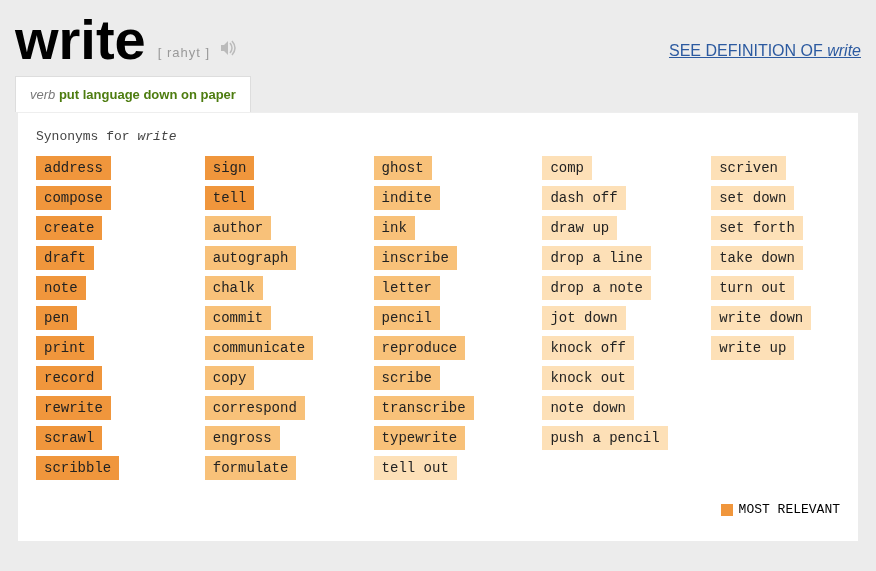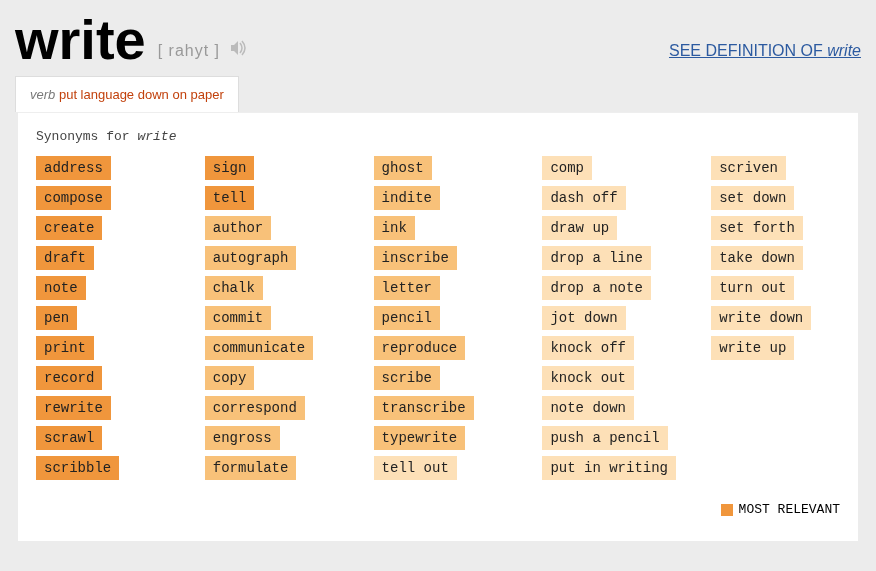--- a/index.html
+++ b/index.html
@@ -1,29 +1,29 @@
 <!DOCTYPE html>
 <html><head>
 <meta charset="utf-8">
 <style>
 * { margin:0; padding:0; box-sizing:border-box; }
 body { background:#ececec; font-family:Helvetica, Arial, sans-serif; width:876px; height:571px; overflow:hidden; }
 
 .header { padding:12px 15px 8px; display:flex; justify-content:space-between; align-items:flex-end; }
 .headword-wrap { display:flex; align-items:flex-end; gap:6px; }
 .headword { font-size:56px; font-weight:700; color:#000; line-height:1; }
-.pron { font-size:16px; color:#999; margin-bottom:8px; margin-left:6px; letter-spacing:1px; }
+.pron { font-size:13px; color:#999; margin-bottom:8px; margin-left:6px; letter-spacing:1px; }
 .audio-icon { color:#999; margin-bottom:8px; margin-left:4px; cursor:pointer; }
 .deflink { color:#2c5aa0; font-size:16px; margin-bottom:8px; }
 .deflink .ital { font-style:italic; }
 
 .tab-bar { padding:0 15px; }
 .tab { background:#fff; display:inline-block; padding:10px 14px; font-size:13px; border:1px solid #ddd; border-bottom:none; }
 .tab .pos { color:#7a7a7a; font-style:italic;margin-top:16px; }
-.tab .def { font-weight:400; color:#c2410c; }
+.tab .def { font-weight:700; color:#4d7c0f; }
 
 .panel { background:#fff; margin:0 18px 15px; padding:16px 18px 24px; border-top:1px solid #eee;font-family:Liberation Mono, monospace; }
 .syn-heading { font-size:13px; color:#444; margin-bottom:12px; }
 .syn-heading .ital { font-style:italic; }
 
 .syn-cols { display:flex; gap:8px; }
 .syn-col { flex:0 0 20%; display:flex; flex-direction:column; gap:6px; }
 .syn-tag { display:inline-block; align-self:flex-start; font-size:14px; color:#222; padding:4px 8px; cursor:pointer; }
 .shade-1 { background:#f0963c; }
 .shade-2 { background:#f8c179; }
@@ -107,21 +107,20 @@
         <a class="syn-tag shade-3">comp</a>
         <a class="syn-tag shade-3">dash off</a>
         <a class="syn-tag shade-3">draw up</a>
         <a class="syn-tag shade-3">drop a line</a>
         <a class="syn-tag shade-3">drop a note</a>
         <a class="syn-tag shade-3">jot down</a>
         <a class="syn-tag shade-3">knock off</a>
         <a class="syn-tag shade-3">knock out</a>
         <a class="syn-tag shade-3">note down</a>
         <a class="syn-tag shade-3">push a pencil</a>
-        <a class="syn-tag shade-3">put in writing</a>
       </div>
       <div class="syn-col">
         <a class="syn-tag shade-3">scriven</a>
         <a class="syn-tag shade-3">set down</a>
         <a class="syn-tag shade-3">set forth</a>
         <a class="syn-tag shade-3">take down</a>
         <a class="syn-tag shade-3">turn out</a>
         <a class="syn-tag shade-3">write down</a>
         <a class="syn-tag shade-3">write up</a>
       </div>

